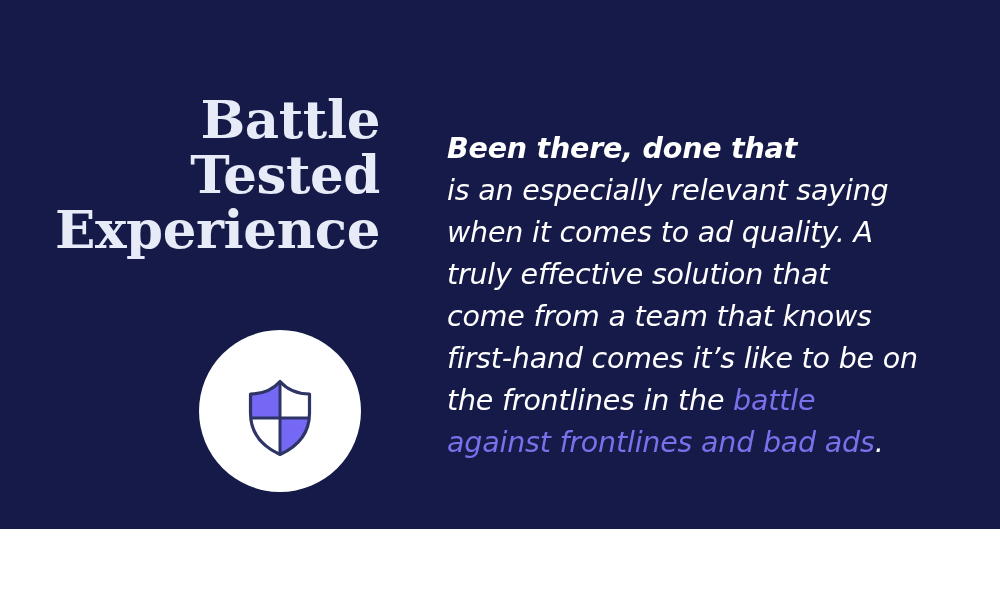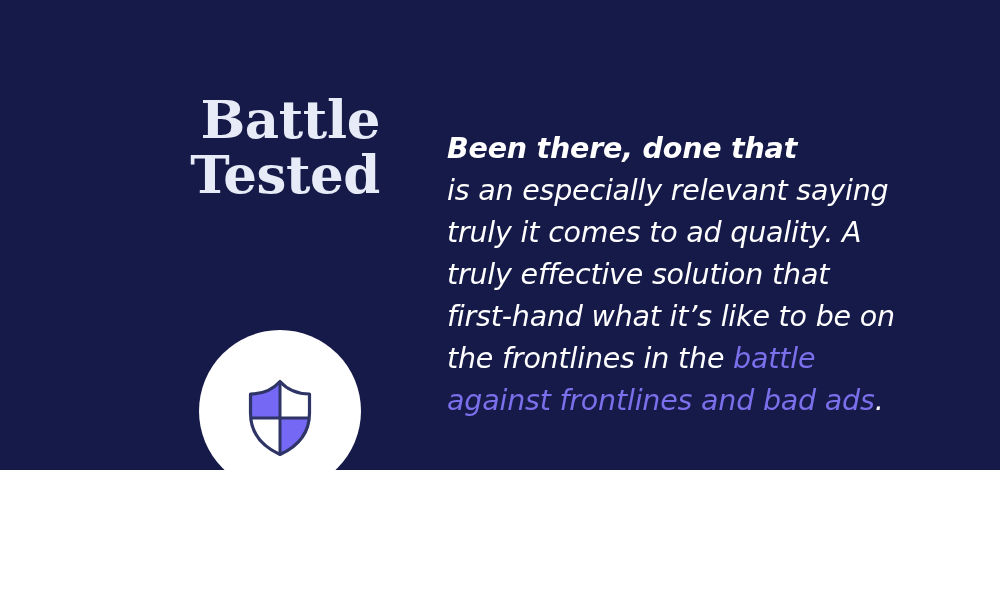--- a/index.html
+++ b/index.html
@@ -9,21 +9,21 @@
   body {
     width: 1000px;
     height: 601px;
     overflow: hidden;
     font-family: "Liberation Sans", sans-serif;
   }
 
   #slide {
     position: relative;
     width: 1000px;
-    height: 470px;
+    height: 529px;
     background: #161A49;
     overflow: hidden;
   }
 
   
   #left-col {
     position: absolute;
     left: 0;
     top: 0;
     width: 400px;
@@ -91,20 +91,21 @@
 </head>
 <body>
 
 <div id="slide">
 
   <div id="left-col">
 
     <div id="heading">
       <span class="hline">Battle</span>
       <span class="hline">Tested</span>
+      <span class="hline">Experience</span>
     </div>
 
     <div id="badge">
       <svg viewBox="0 0 64 78" aria-hidden="true">
         <defs>
           <clipPath id="shieldClip">
             <path d="M32 2.5
                      C 24 11.5, 12.5 15.0, 2.5 15.0
                      L 2.5 34.0
                      C 2.5 56.0, 16.5 68.5, 32 75.5
@@ -129,20 +130,21 @@
         <line x1="32" y1="2.5" x2="32" y2="75.5" stroke="#2E3566" stroke-width="3.0"></line>
         <line x1="2.5" y1="39" x2="61.5" y2="39" stroke="#2E3566" stroke-width="3.0"></line>
       </svg>
     </div>
 
   </div>
 
   <div id="body-copy">
     <span class="ln lead">Been there, done that</span>
     <span class="ln">is an especially relevant saying</span>
-    <span class="ln">truly it comes to ad quality. A</span>
+    <span class="ln">when it comes to ad quality. A</span>
     <span class="ln">truly effective solution that</span>
-    <span class="ln">first-hand what it’s like to be on</span>
+    <span class="ln">come from a team that knows</span>
+    <span class="ln">first-hand comes it’s like to be on</span>
     <span class="ln"><span>the frontlines in the </span><span class="accent">battle</span></span>
     <span class="ln"><span class="accent">against frontlines and bad ads</span><span>.</span></span>
   </div>
 
 </div>
 
 </body></html>

